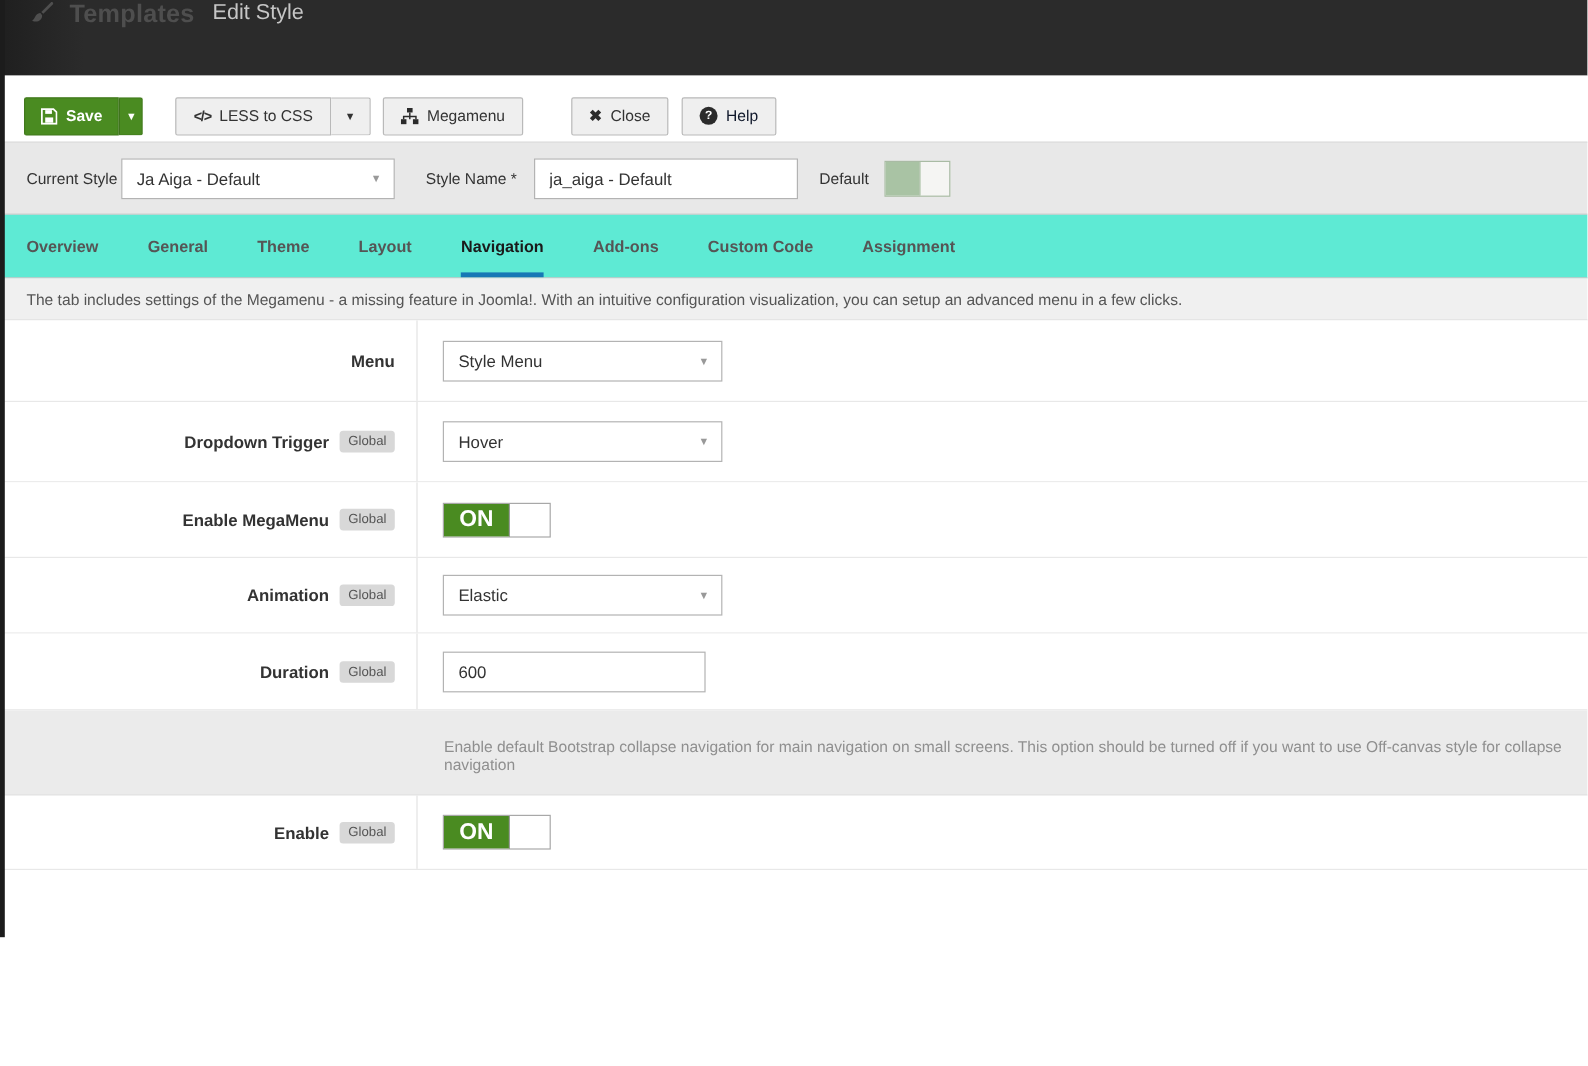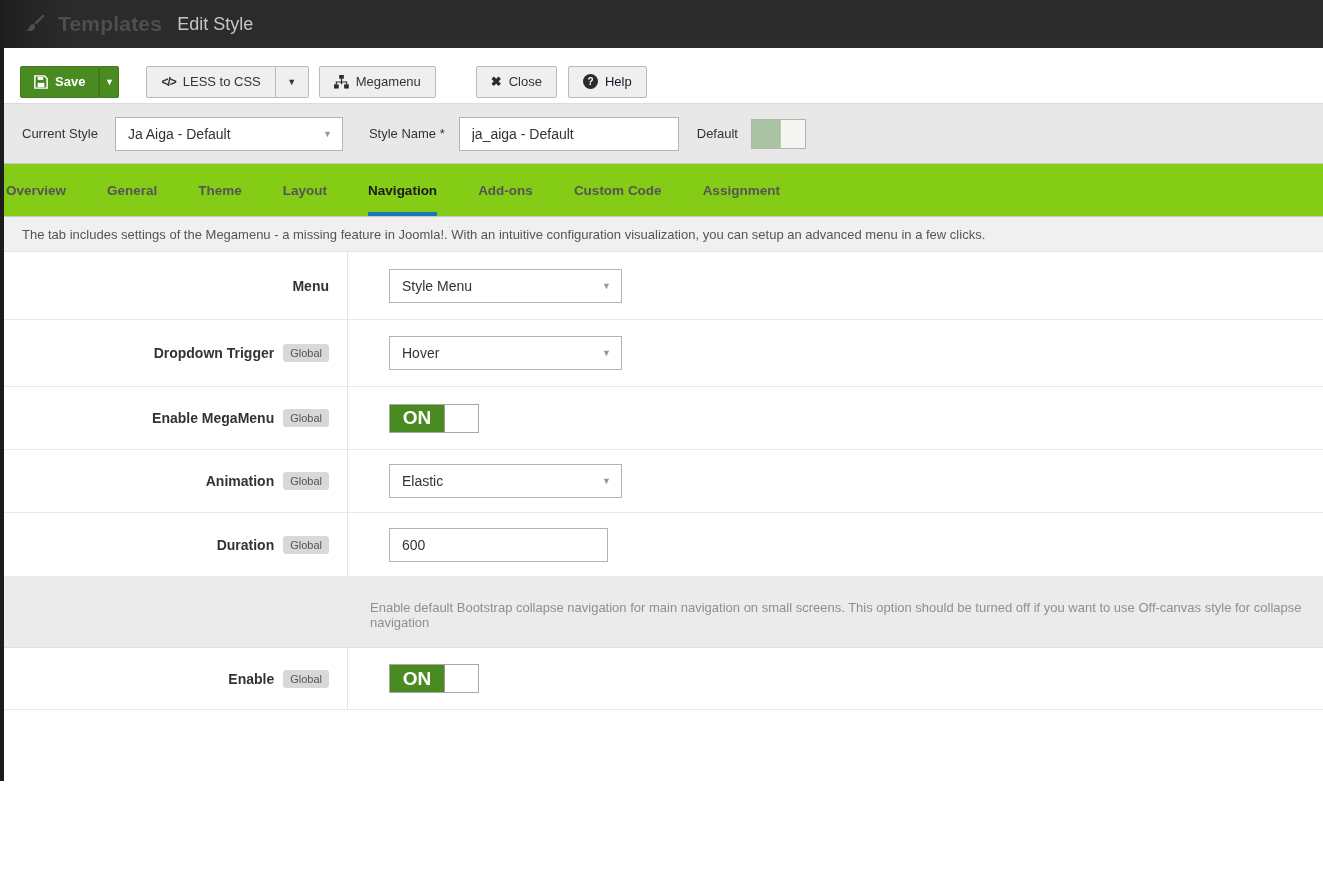--- a/index.html
+++ b/index.html
@@ -3,21 +3,21 @@
 <meta charset="utf-8">
 <style>
   * { margin:0; padding:0; box-sizing:border-box; }
   html,body { width:1323px; height:888px; background:#fff; font-family:"Liberation Sans", sans-serif; overflow:hidden; }
   .page { position:relative; width:1323px; height:888px; background:#fff; }
 
   
   .left-strip { position:absolute; left:0; top:0; width:4px; height:781px; background:#1c1c1c; z-index:9; }
 
   
-  .topbar { height:48px; background:linear-gradient(to right,#1f1f1f 0,#2b2b2b 70px,#2b2b2b 100%); display:flex; align-items:center; padding-left:24px; }
+  .topbar { height:63px; background:linear-gradient(to right,#1f1f1f 0,#2b2b2b 70px,#2b2b2b 100%); display:flex; align-items:flex-start; padding-left:24px; }
   .brush-icon { width:22px; height:22px; margin-right:12px; flex:0 0 auto; }
   .brush-icon svg { width:22px; height:22px; fill:#4f4f4f; }
   .app-title { font-size:21px; font-weight:bold; color:#4e4e4e; margin-right:15px; letter-spacing:.2px; }
   .page-title { font-size:18px; color:#c6c6c6; }
 
   
   .toolbar { height:55px; background:#fff; display:flex; align-items:center; padding-left:20px; }
   .btn-group { display:flex; height:20px; }
   .btn { display:flex; align-items:center; height:32px; padding:0 14px; background:#efefef; border:1px solid #b9b9b9; color:#333; font-size:13px; cursor:pointer; border-radius:2px; white-space:nowrap; }
   .btn .bicon { margin-right:7px; display:inline-flex; align-items:center; }
@@ -36,39 +36,39 @@
   .help-circle { width:15px; height:15px; border-radius:50%; background:#2b2b2b; color:#fff; font-size:10px; font-weight:bold; display:flex; align-items:center; justify-content:center; }
   .help-label { color:#0f172a; }
   .sitemap-icon svg { width:15px; height:14px; }
   .floppy-icon svg { width:14px; height:14px; }
 
   
   .stylebar { height:61px; background:#e8e8e8; border-top:1px solid #dcdcdc; border-bottom:1px solid #c9c9c9; display:flex; align-items:center; padding-left:22px; }
   .field-label { font-size:13px; color:#333; }
   .sel { height:34px; background:#fff; border:1px solid #b3b3b3; display:flex; align-items:center; justify-content:space-between; padding:0 10px 0 12px; font-size:14px; color:#333; cursor:pointer; }
   .sel .sel-caret { font-size:9px; color:#999; margin-left:8px; }
-  .sel-current-style { width:228px; margin-left:17px; }
+  .sel-current-style { width:228px; margin-left:3px; }
   .style-name-label { margin-left:26px; }
   .input-text { height:34px; border:1px solid #b3b3b3; background:#fff; font-size:14px; color:#333; padding:0 12px; font-family:"Liberation Sans", sans-serif; }
   .style-name-input { width:220px; margin-left:14px; }
   .default-label { margin-left:18px; }
   .toggle-muted { width:55px; height:30px; border:1px solid #a9bba4; margin-left:13px; display:flex; cursor:pointer; background:#f5f5f3; }
   .toggle-muted .half-on { width:55%; background:#a9c3a4; border-right:1px solid #b9c9b4; }
 
   
-  .tabbar { height:53px; background:#84cc16; border-bottom:1px solid #c9c9c9; display:flex; align-items:stretch; padding-left:6px; }
+  .tabbar { height:53px; background:#5eead4; border-bottom:1px solid #c9c9c9; display:flex; align-items:stretch; padding-left:22px; }
   .tab { position:relative; display:flex; align-items:center; margin-right:41px; font-size:13.5px; font-weight:bold; color:#555; cursor:pointer; }
   .tab.active { color:#1a1a1a; }
   .tab.active::after { content:""; position:absolute; left:0; right:0; bottom:0; height:4px; background:#1678b5; }
 
   
   .infobar { height:35px; background:#f0f0f0; border-bottom:1px solid #e3e3e3; display:flex; align-items:center; padding-left:22px; font-size:13px; color:#555; }
 
   
-  .frow { display:flex; background:#fff; border-bottom:1px solid #e8e8e8;gap:20px; }
+  .frow { display:flex; background:#fff; border-bottom:1px solid #e8e8e8; }
   .cell-label { width:348px; border-right:1px solid #e3e3e3; display:flex; align-items:center; justify-content:flex-end; padding-right:18px; gap:9px; }
   .flabel { font-size:14px; font-weight:bold; color:#333; }
   .badge-global { background:#d8d8d8; color:#555; font-size:11px; padding:3px 7px; border-radius:3px; }
   .cell-field { flex:1; display:flex; align-items:center; padding-left:21px; }
   .sel-field { width:233px; }
   .input-duration { width:219px; }
   .h68{height:68px}.h67{height:67px}.h63{height:63px}.h64{height:64px}.h62{height:62px}
   .section-row { height:71px; background:#ebebeb; border-bottom:1px solid #e0e0e0; display:flex; flex-direction:column; justify-content:center; padding-left:370px; }
   .section-title { font-size:17px; font-weight:bold; color:#333; }
   .section-desc { font-size:13px; color:#8f8f8f; margin-top:6px; }

